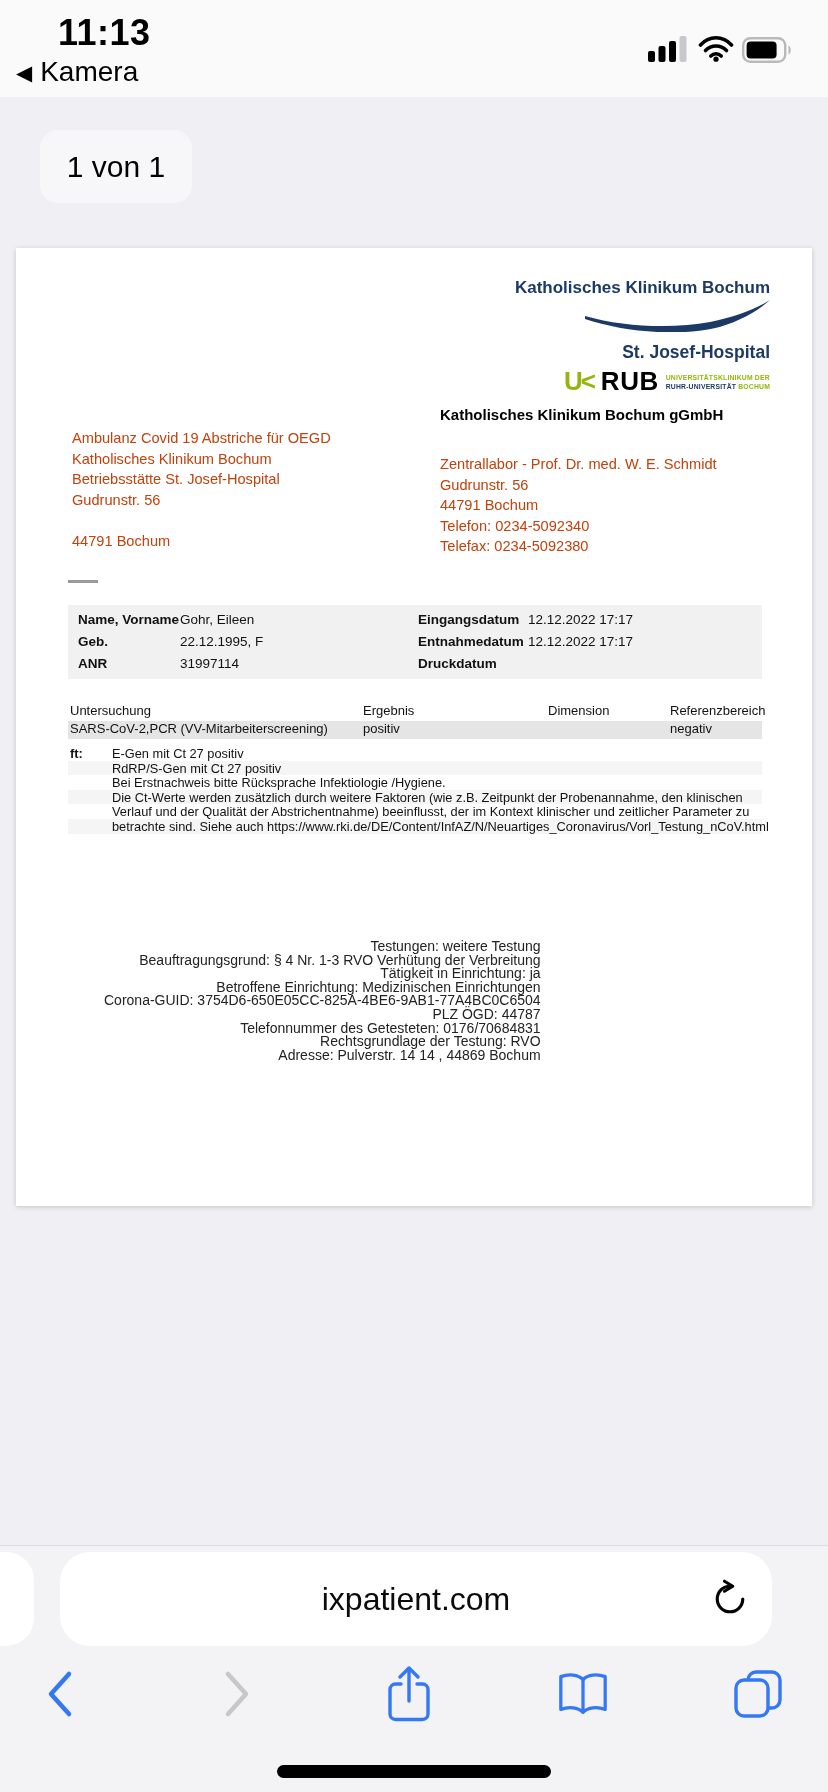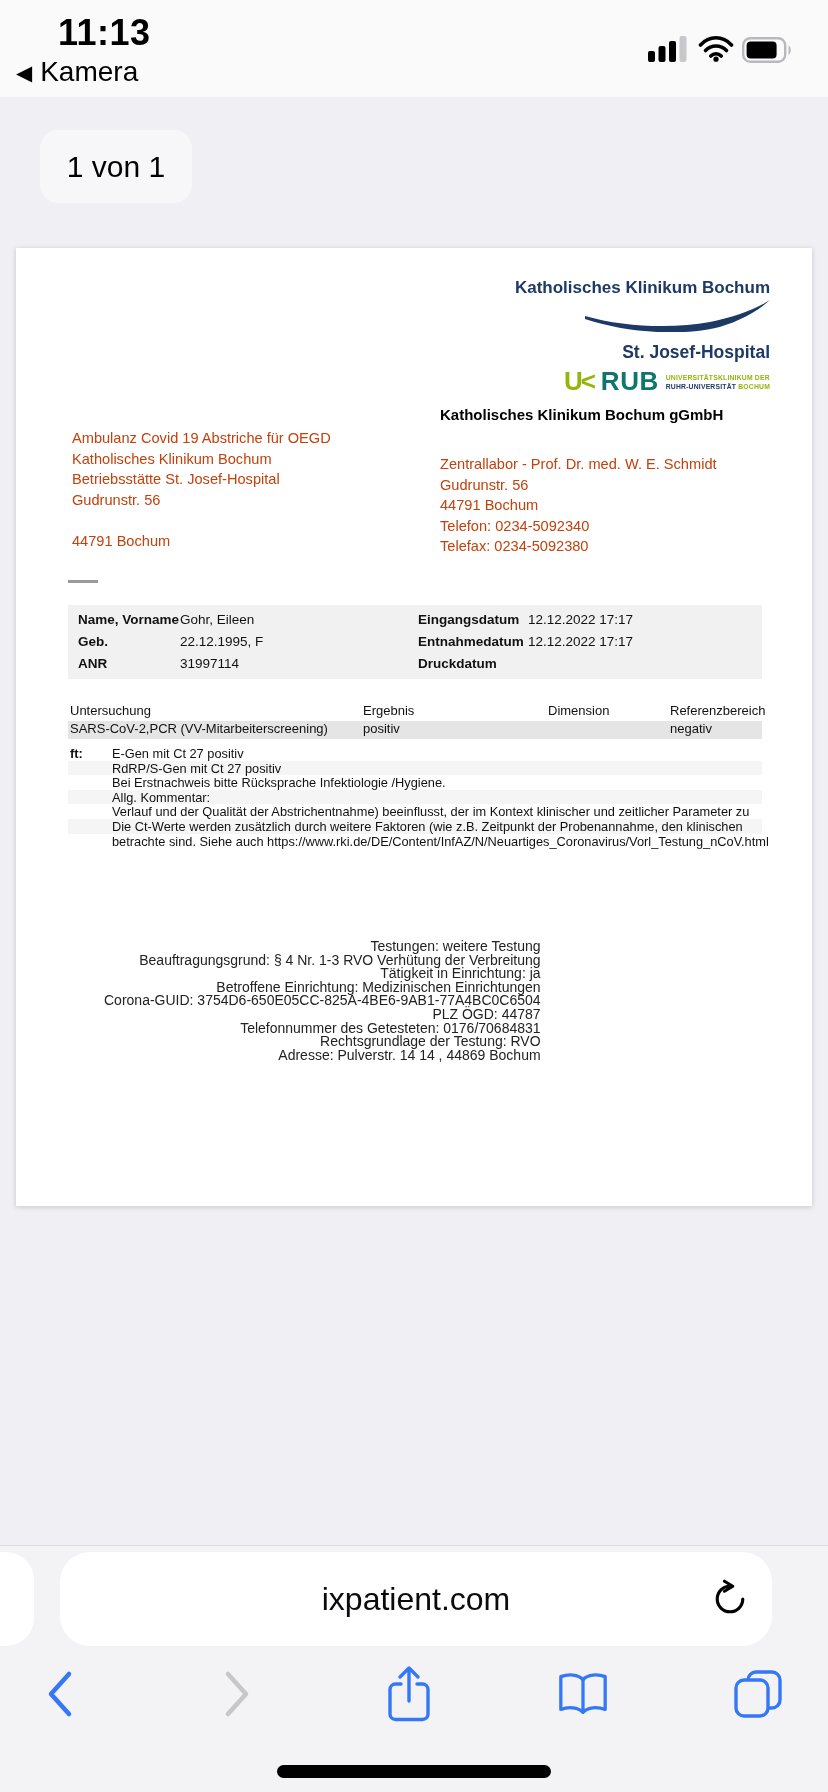--- a/index.html
+++ b/index.html
@@ -19,21 +19,21 @@
               background:#f7f7fa;color:#000000;font-size:30px;display:flex;align-items:center;justify-content:center;}
   .doc-page{position:absolute;left:16px;top:111px;width:796px;height:958px;background:#fff;
             box-shadow:0 1px 5px rgba(0,0,0,.18);margin-top:40px;}
 
   
   .logo-clinic{position:absolute;right:42px;top:30px;font-size:17px;font-weight:700;color:#1d3a66;}
   .swoosh{position:absolute;left:569px;top:52px;}
   .hospital{position:absolute;right:42px;top:94px;font-size:17.5px;font-weight:700;color:#1d3a66;}
   .ukrub{position:absolute;right:42px;top:118px;display:flex;align-items:center;gap:7px;}
   .uk{font-size:26px;font-weight:700;color:#94b50e;letter-spacing:-2px;}
-  .rub{font-size:26px;font-weight:700;color:#0f766e;letter-spacing:.5px;}
+  .rub{font-size:26px;font-weight:700;color:#000000;letter-spacing:.5px;}
   .uni{font-size:6.8px;font-weight:700;line-height:9px;letter-spacing:.2px;}
   .uni .l1{color:#94b50e;}
   .uni .l2a{color:#1d3a66;}
   .uni .l2b{color:#94b50e;}
 
   .org-title{position:absolute;left:424px;top:158px;font-size:15px;font-weight:700;color:#000;}
   .addr{position:absolute;font-size:14.6px;color:#c2410c;}
   .addr div{height:20.5px;}
   .sender{left:56px;top:182px;}
   .lab{left:424px;top:208px;}
@@ -181,23 +181,22 @@
         <span class="c-ref">negativ</span>
       </div>
 
       <div class="ft-block">
         <div class="ft-row">
           <span class="ft-label">ft:</span>
           <span>E-Gen mit Ct 27 positiv</span>
         </div>
         <div class="ft-row"><span>RdRP/S-Gen mit Ct 27 positiv</span></div>
         <div class="ft-row"><span>Bei Erstnachweis bitte Rücksprache Infektiologie  /Hygiene.</span></div>
-        <div class="ft-row"><span>Allg. Kommentar:</span></div>
+        <div class="ft-row"><span>Die Ct-Werte werden zusätzlich durch weitere Faktoren (wie z.B. Zeitpunkt der Probenannahme, den klinischen</span></div>
         <div class="ft-row"><span>Verlauf und der Qualität der Abstrichentnahme) beeinflusst, der im Kontext klinischer und zeitlicher Parameter zu</span></div>
-        <div class="ft-row"><span>Die Ct-Werte werden zusätzlich durch weitere Faktoren (wie z.B. Zeitpunkt der Probenannahme, den klinischen</span></div>
         <div class="ft-row"><span>betrachte sind. Siehe auch https://www.rki.de/DE/Content/InfAZ/N/Neuartiges_Coronavirus/Vorl_Testung_nCoV.html</span></div>
       </div>
 
       <div class="details">
         <div>Testungen: weitere Testung</div>
         <div>Beauftragungsgrund: § 4 Nr. 1-3 RVO Verhütung der Verbreitung</div>
         <div>Tätigkeit in Einrichtung: ja</div>
         <div>Betroffene Einrichtung: Medizinischen Einrichtungen</div>
         <div>Corona-GUID: 3754D6-650E05CC-825A-4BE6-9AB1-77A4BC0C6504</div>
         <div>PLZ ÖGD: 44787</div>

